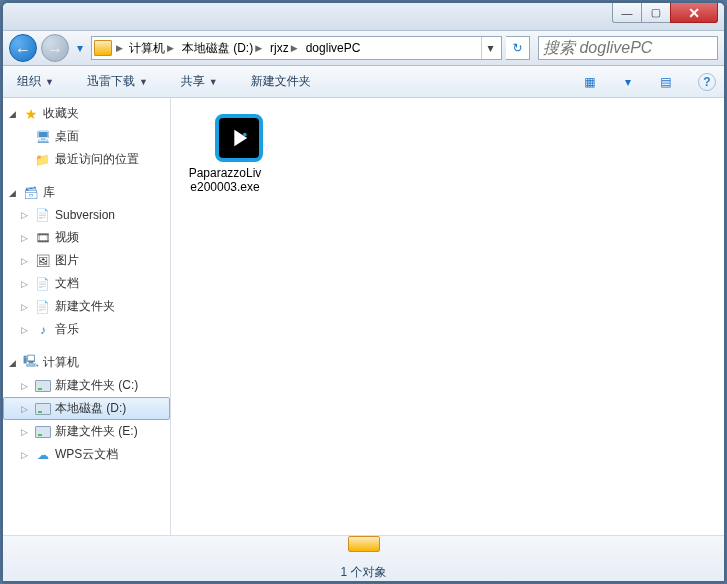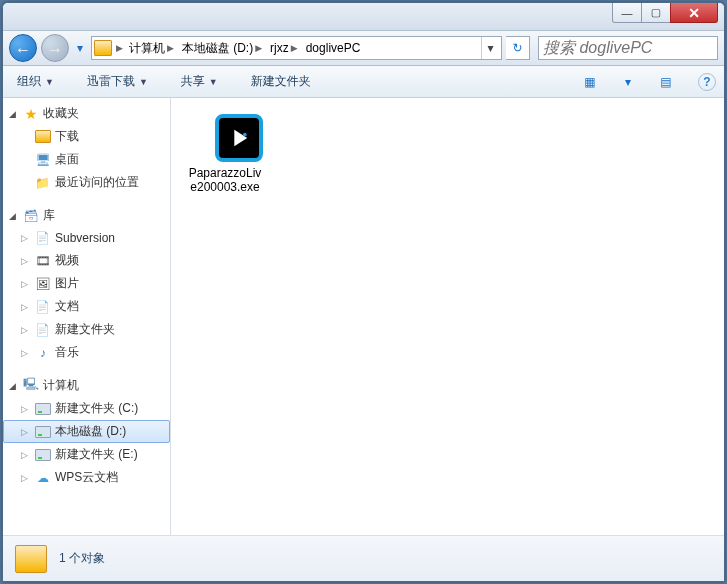--- a/index.html
+++ b/index.html
@@ -37,21 +37,21 @@
   .sidebar .hdr .hicon { width:16px; height:16px; display:flex;align-items:center;justify-content:center; }
   .sidebar .item { display:flex; align-items:center; gap:4px; padding: 3px 6px 3px 18px; color:#333; }
   .sidebar .item .exp { font-size:9px; color:#888; width:10px; }
   .sidebar .item .iicon { width:16px; height:16px; display:flex;align-items:center;justify-content:center; font-size:12px; }
   .sidebar .item.selected { background: linear-gradient(#e8f2fc,#cfe4fa); border:1px solid #84aee8; border-radius:2px; padding:2px 5px 2px 17px; }
   .content { flex:1; padding: 12px; display:flex; align-content:flex-start; flex-wrap:wrap; gap:8px; overflow:auto; }
   .fileitem { width: 84px; display:flex; flex-direction:column; align-items:flex-end; text-align:center; gap:4px; padding:4px; }
   .fileitem .ficon { width:48px; height:48px; background:#000; border:4px solid #18a0e0; border-radius:8px; display:flex;align-items:center;justify-content:center; }
   .fileitem .ficon svg { width:28px; height:28px; }
   .fileitem .flabel { font-size:12px; color:#000; line-height:1.2; word-break:break-all; }
-  .status { height:46px; border-top:1px solid #d8dee6; background: linear-gradient(#f4f7fb,#e8eef6); display:flex; align-items:center; padding:0 12px; gap:12px; }
+  .status { height:46px; border-top:1px solid #d8dee6; background: linear-gradient(#f4f7fb,#e8eef6); display:flex; align-items:center; padding:0 12px; gap:12px;flex-direction:column; }
   .status .sicon { width:32px; height:28px; background: linear-gradient(#fceabb,#f8b500); border-radius:2px; border:1px solid #d09020; }
   .status .stext { color:#2a4a6a; }
   .star { color:#f5b301; font-size:14px; }
   .folder-ico { width:16px; height:13px; background: linear-gradient(#fceabb,#f8b500); border-radius:1px; border:1px solid #d09020; display:inline-block; }
   .lib-ico { color:#3b7dc8; }
   .comp-ico { color:#5a8ab0; }
   .drive-ico { width:16px; height:12px; background:#d8e4f0; border:1px solid #90a0b4; border-radius:1px; position:relative; }
   .drive-ico::after { content:""; position:absolute; bottom:1px; left:2px; width:4px; height:2px; background:#4ac84a; }
   .cloud-ico { color:#3b9de0; }
 </style>
@@ -125,27 +125,20 @@
     <div class="sidebar">
 
       <div class="group">
         <div class="hdr">
           <span class="exp">◢</span>
           <span class="hicon star">★</span>
           <span>收藏夹</span>
         </div>
         <div class="item">
             <span class="exp"></span>
-            <span class="iicon">
-              <span class="folder-ico"></span>
-            </span>
-            <span>下载</span>
-          </div>
-        <div class="item">
-            <span class="exp"></span>
             <span class="iicon" style="color:#4a90c8">🖥</span>
             <span>桌面</span>
           </div>
         <div class="item">
             <span class="exp"></span>
             <span class="iicon" style="color:#4a90c8">📁</span>
             <span>最近访问的位置</span>
           </div>
       </div>
 

